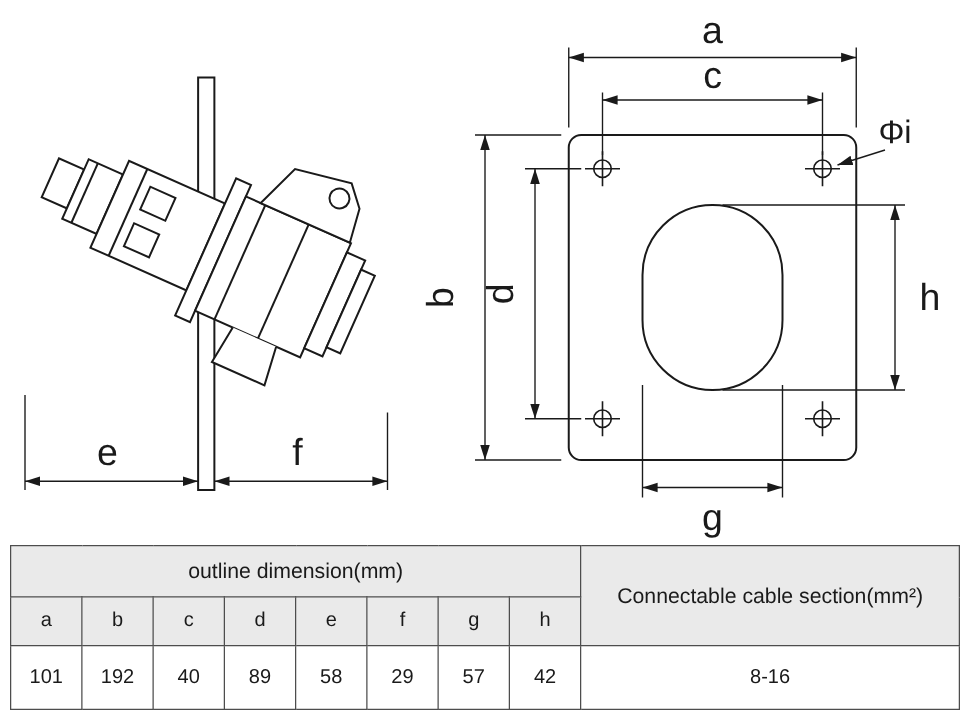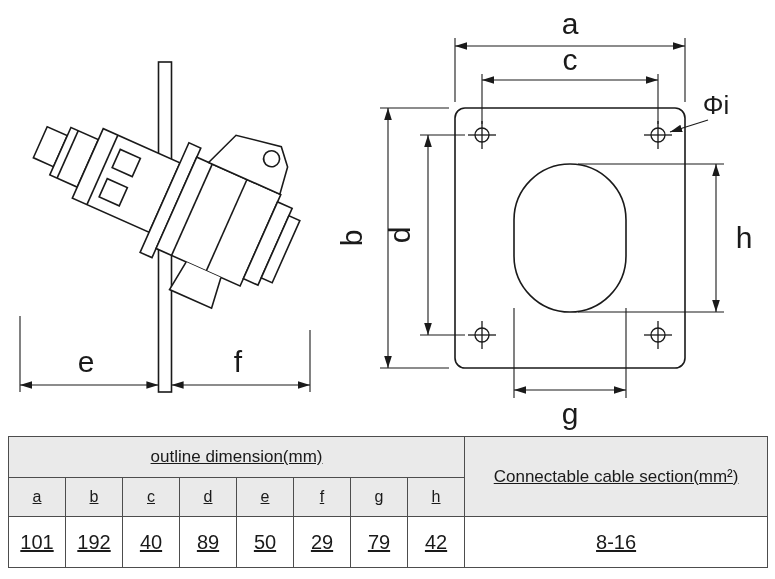--- a/index.html
+++ b/index.html
@@ -1,24 +1,24 @@
 <!DOCTYPE html>
 <html><head>
 <meta charset="utf-8">
 <style>
   html,body{margin:0;padding:0;background:#ffffff;}
   .page{position:relative;width:775px;height:579px;background:#fff;font-family:"Liberation Sans",sans-serif;overflow:hidden;}
   svg{display:block;}
   .dim-label{font-family:"Liberation Sans",sans-serif;font-size:30px;fill:#1a1a1a;}
   .dim-label.small{font-size:26px;}
-  table.dims{border-collapse:collapse;table-layout:fixed;width:759px;margin:4px 8px 0 8px;text-align:center;color:#1a1a1a;text-decoration:underline;}
+  table.dims{border-collapse:collapse;table-layout:fixed;width:759px;margin:4px 8px 0 8px;text-align:center;color:#1a1a1a;}
   table.dims th, table.dims td{border:1px solid #4d4d4d;font-weight:400;padding:0;}
   table.dims .hdr-row th{background:#eaeaea;height:40px;font-size:17px;}
   table.dims .letter-row th{background:#eaeaea;height:38px;font-size:16px;}
-  table.dims .value-row td{background:#ffffff;height:50px;font-size:20px;}
+  table.dims .value-row td{background:#ffffff;height:50px;font-size:16px;}
   col.letter{width:57px;}
   col.cable{width:303px;}
 </style>
 </head>
 <body>
 
 <div class="page">
 
   <svg width="775" height="432" viewBox="0 0 775 432">
     <defs>
@@ -163,22 +163,22 @@
       <th>e</th>
       <th>f</th>
       <th>g</th>
       <th>h</th>
     </tr>
     <tr class="value-row">
       <td>101</td>
       <td>192</td>
       <td>40</td>
       <td>89</td>
-      <td>50</td>
+      <td>58</td>
       <td>29</td>
-      <td>79</td>
+      <td>57</td>
       <td>42</td>
       <td>8-16</td>
     </tr>
   </tbody>
     </table>
 
 </div>
 
 </body></html>

